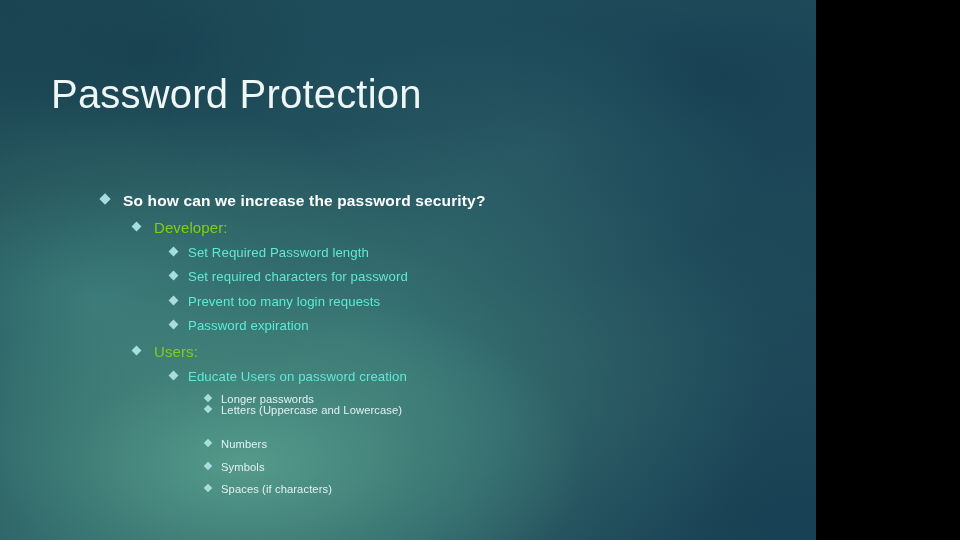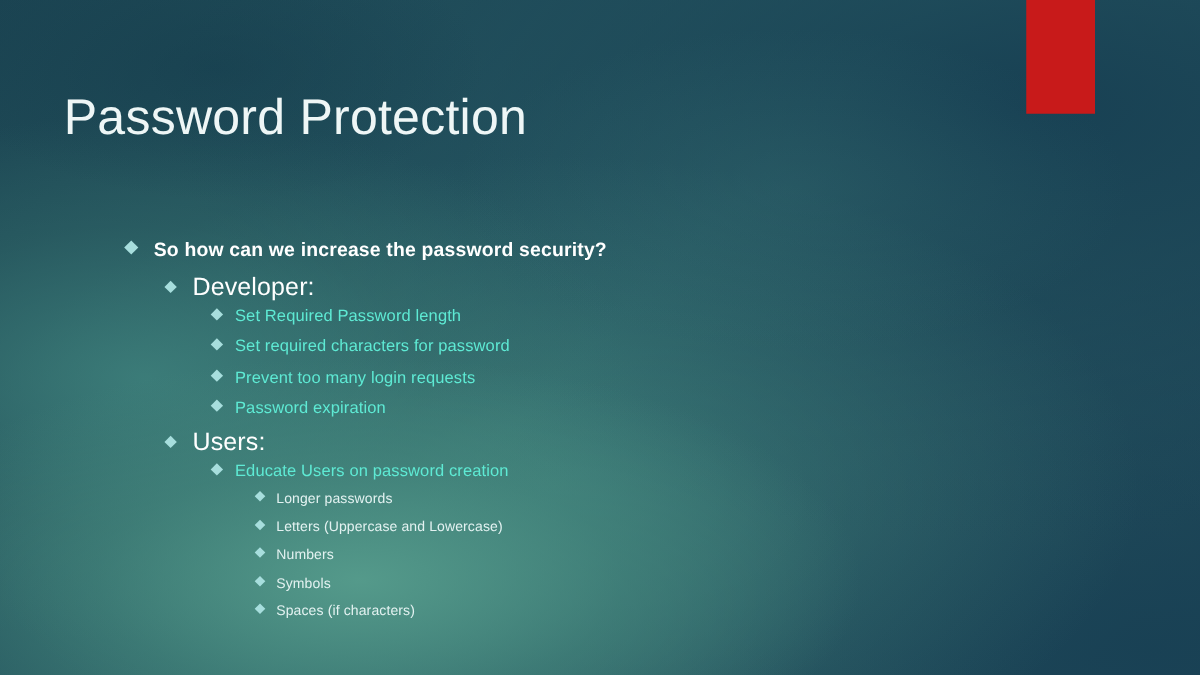--- a/index.html
+++ b/index.html
@@ -3,21 +3,21 @@
 <meta charset="utf-8">
 <title>Password Protection</title>
 <style>
   html, body {
     margin: 0;
     padding: 0;
     background: #000;
   }
   #slide {
     position: relative;
-    width: 960px;
+    width: 816px;
     height: 540px;
     overflow: hidden;
     font-family: "Liberation Sans", sans-serif;
     background-color: #2a5f64;
     -webkit-font-smoothing: antialiased;
   }
   
   #bg-base {
     position: absolute;
     inset: 0;
@@ -89,23 +89,23 @@
     font-size: 15.5px;
     font-weight: bold;
     color: #ffffff;
     letter-spacing: 0.15px;
   }
 
   
   .lvl2 { left: 133px; }
   .lvl2 .diamond { width: 7px; height: 7px; margin-right: 14px; position: relative; top: -3px; }
   .lvl2 .txt {
-    font-size: 20px;
+    font-size: 15px;
     font-weight: normal;
-    color: #ffffff;
+    color: #84cc16;
     letter-spacing: 0.1px;
   }
 
   
   .lvl3 { left: 170px; }
   .lvl3 .diamond { width: 7px; height: 7px; margin-right: 11px; position: relative; top: -2px; }
   .lvl3 .txt {
     font-size: 13.2px;
     font-weight: normal;
     color: #5eead4;
@@ -164,21 +164,21 @@
         <span class="txt">Users:</span>
       </div>
       <div class="bullet-row lvl3" style="top: 343px;">
         <span class="diamond"></span>
         <span class="txt">Educate Users on password creation</span>
       </div>
       <div class="bullet-row lvl4" style="top: 367px;">
         <span class="diamond"></span>
         <span class="txt">Longer passwords</span>
       </div>
-      <div class="bullet-row lvl4" style="top: 390px;">
+      <div class="bullet-row lvl4" style="top: 378px;">
         <span class="diamond"></span>
         <span class="txt">Letters (Uppercase and Lowercase)</span>
       </div>
       <div class="bullet-row lvl4" style="top: 412px; text-align: right;">
         <span class="diamond"></span>
         <span class="txt">Numbers</span>
       </div>
       <div class="bullet-row lvl4" style="top: 435px;">
         <span class="diamond"></span>
         <span class="txt">Symbols</span>

